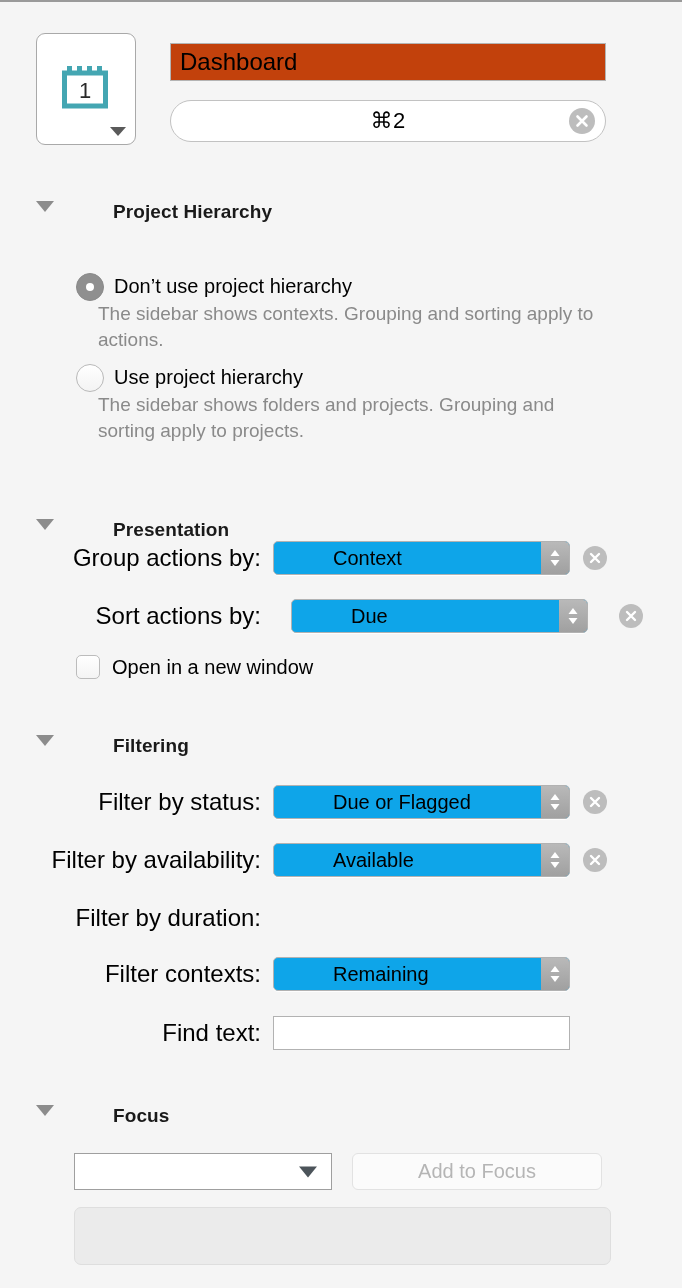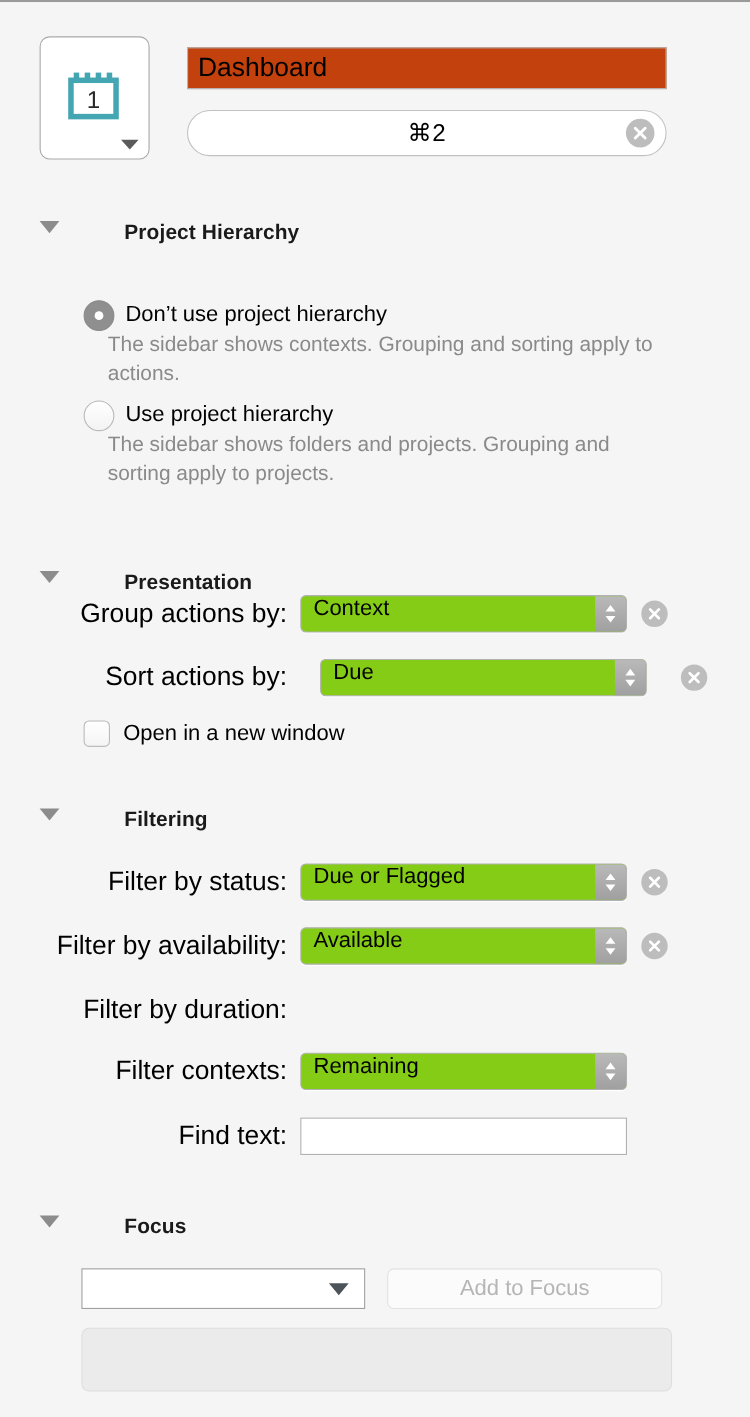--- a/index.html
+++ b/index.html
@@ -204,27 +204,28 @@
     padding-right: 12px;
     font-size: 24px;
     color: #000;
     flex: none;
   }
 
   .popup {
     position: relative;
     width: 297px;
     height: 34px;
-    background: #84cc16;
+    background: #0ea5e9;
     border: 1px solid #b2b2b2;
     border-radius: 5px;
     display: flex;
-    align-items: flex-start;
+    align-items: center;
     flex: none;
     box-shadow: 0 1px 0 rgba(255,255,255,0.9);
+    padding-left: 48px;
   }
   .popup-value {
     font-size: 20px;
     color: #000;
     padding-left: 11px;
   }
   .stepper {
     position: absolute;
     right: 0; top: 0;
     width: 28px;

